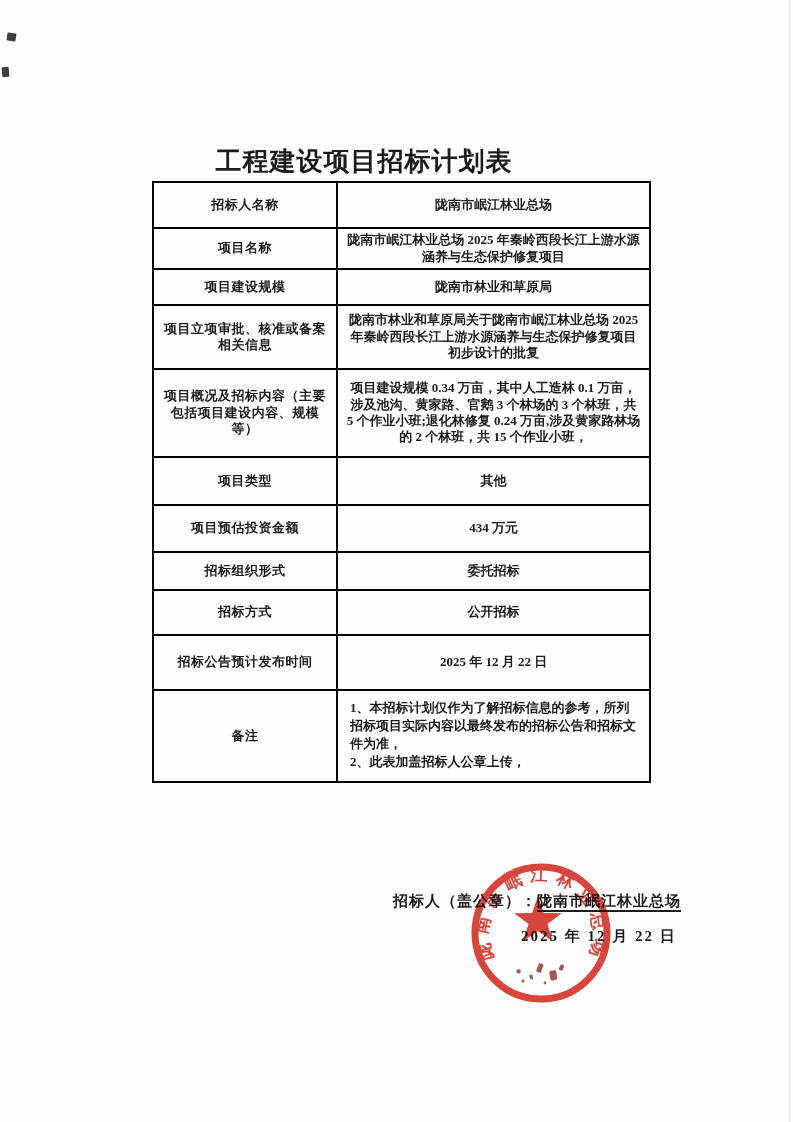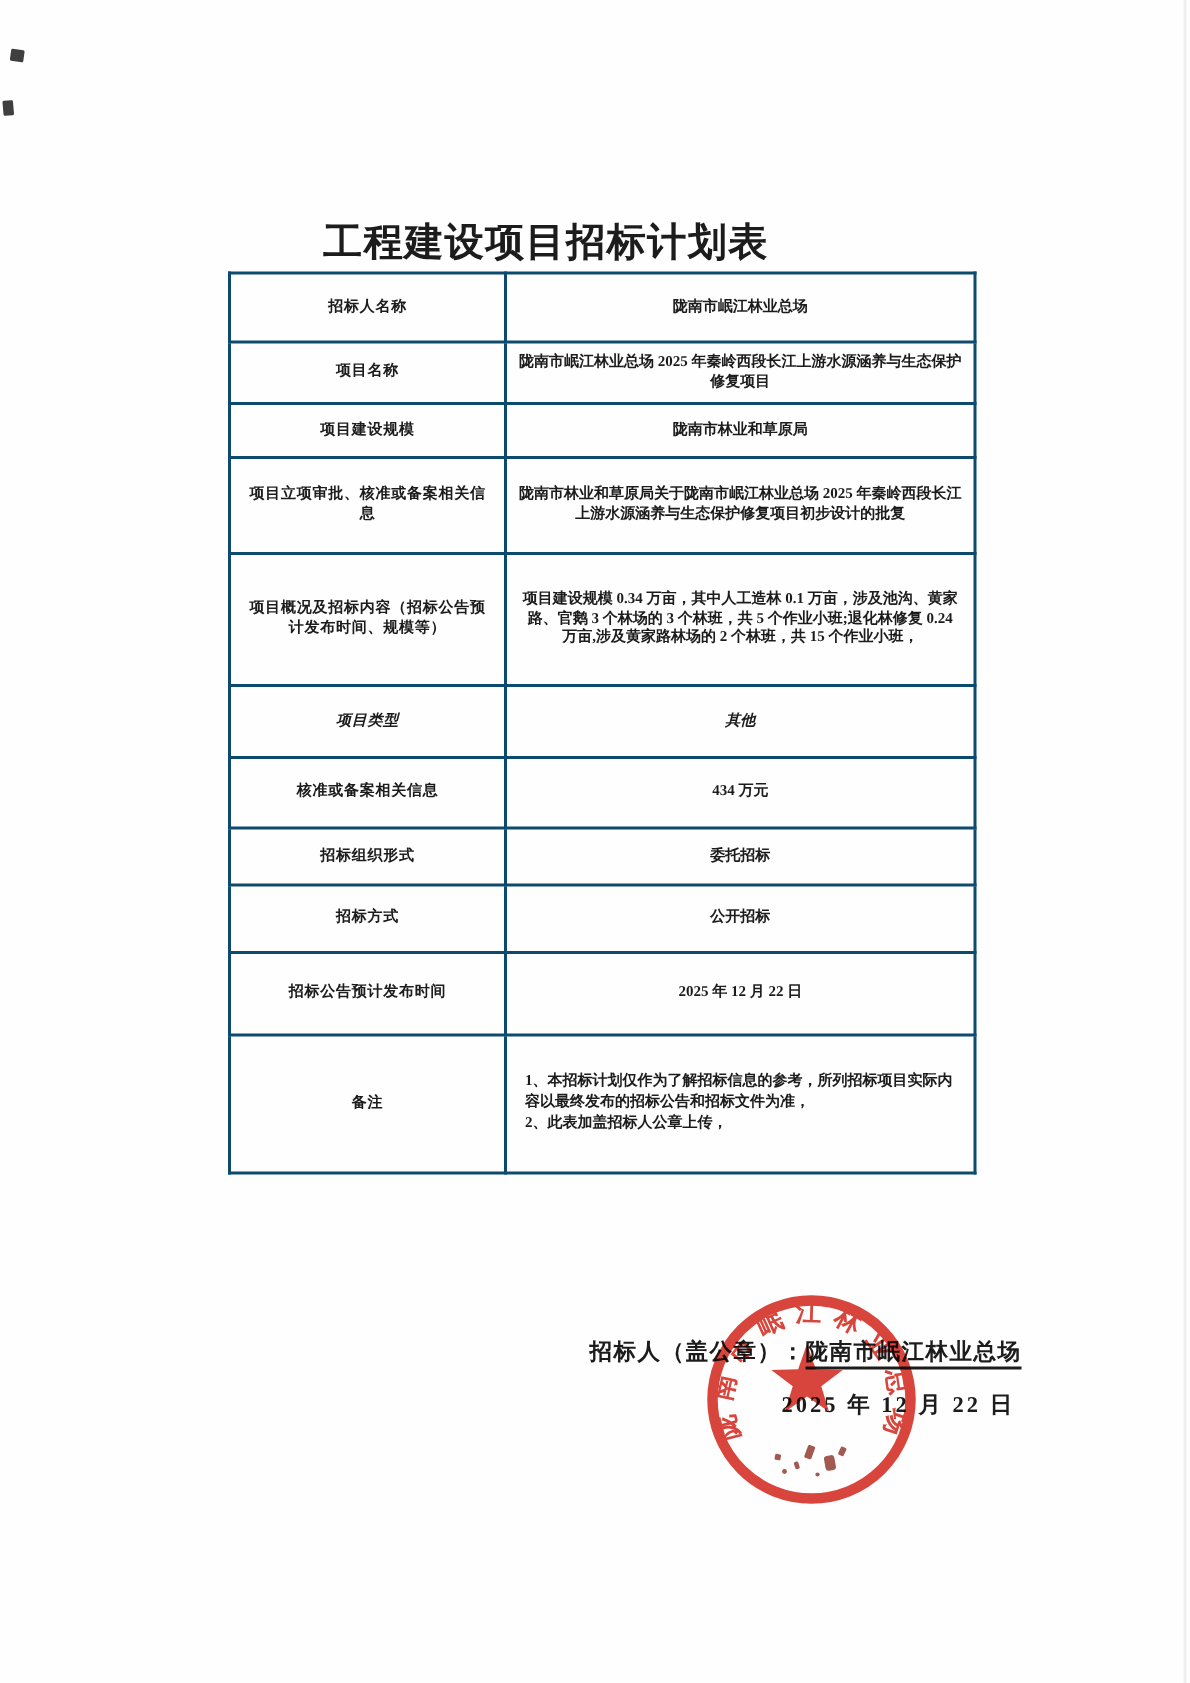--- a/index.html
+++ b/index.html
@@ -19,29 +19,29 @@
     position:absolute; left:0; top:144px; width:728px;
     text-align:center; font-size:26px; font-weight:700;
     letter-spacing:1px; margin:0;
   }
 
   table.plan {
     position:absolute; left:152px; top:181px;
     width:499px; border-collapse:collapse; table-layout:fixed;
   }
   table.plan td {
-    border:2px solid #0c4a6e;
-    font-size:10px; font-weight:600; line-height:1.26;
+    border:2px solid #000000;
+    font-size:13px; font-weight:600; line-height:1.26;
     vertical-align:middle; padding:2px 8px;
   }
   td.label { width:166px; text-align:center; letter-spacing:0.5px; padding:2px 10px; }
   td.value { text-align:center; }
   td.value.remark { text-align:left; white-space:pre-line; line-height:1.38; padding:4px 10px 6px 12px; }
   tr.r1  { height:46px; } tr.r2  { height:41px; } tr.r3  { height:36px; }
-  tr.r4  { height:64px; } tr.r5  { height:88px; } tr.r6  { height:48px;font-style:italic; }
+  tr.r4  { height:64px; } tr.r5  { height:88px; } tr.r6  { height:48px; }
   tr.r7  { height:47px; } tr.r8  { height:38px; } tr.r9  { height:45px; }
   tr.r10 { height:55px; } tr.r11 { height:52px; } tr.r12 { height:92px; }
 
   .sig-line {
     position:absolute; left:393px; top:892px;
     font-size:15px; font-weight:600; letter-spacing:1px; white-space:nowrap;
   }
   .sig-name { border-bottom:2px solid #1c1c1c; padding-bottom:1px; }
   .sig-date {
     position:absolute; left:521px; top:927px;
@@ -78,29 +78,29 @@
       </tr>
       <tr class="r3">
         <td class="label">项目建设规模</td>
         <td class="value">陇南市林业和草原局</td>
       </tr>
       <tr class="r4">
         <td class="label">项目立项审批、核准或备案相关信息</td>
         <td class="value">陇南市林业和草原局关于陇南市岷江林业总场 2025 年秦岭西段长江上游水源涵养与生态保护修复项目初步设计的批复</td>
       </tr>
       <tr class="r5">
-        <td class="label">项目概况及招标内容（招标公告预计发布时间、规模等）</td>
+        <td class="label">项目概况及招标内容（主要包括项目建设内容、规模等）</td>
         <td class="value">项目建设规模 0.34 万亩，其中人工造林 0.1 万亩，涉及池沟、黄家路、官鹅 3 个林场的 3 个林班，共 5 个作业小班;退化林修复 0.24 万亩,涉及黄家路林场的 2 个林班，共 15 个作业小班，</td>
       </tr>
       <tr class="r6">
         <td class="label">项目类型</td>
         <td class="value">其他</td>
       </tr>
       <tr class="r7">
-        <td class="label">核准或备案相关信息</td>
+        <td class="label">项目预估投资金额</td>
         <td class="value">434 万元</td>
       </tr>
       <tr class="r8">
         <td class="label">招标组织形式</td>
         <td class="value">委托招标</td>
       </tr>
       <tr class="r9">
         <td class="label">招标方式</td>
         <td class="value">公开招标</td>
       </tr>

